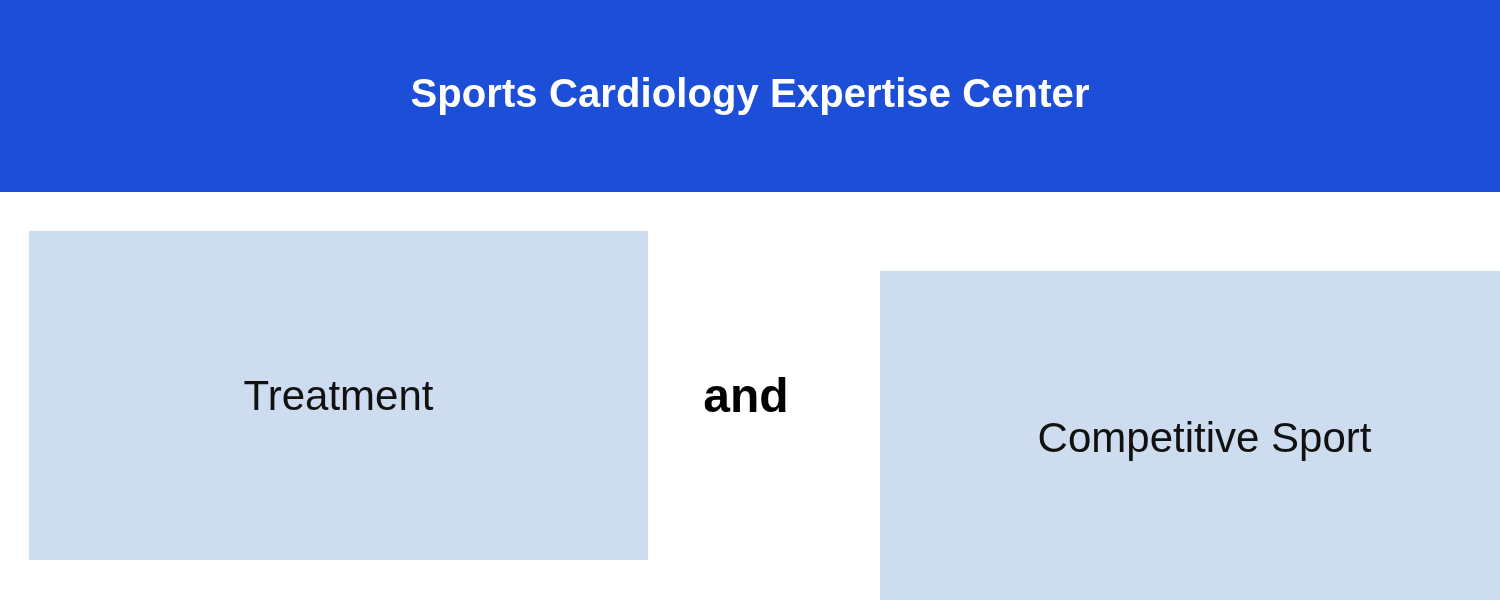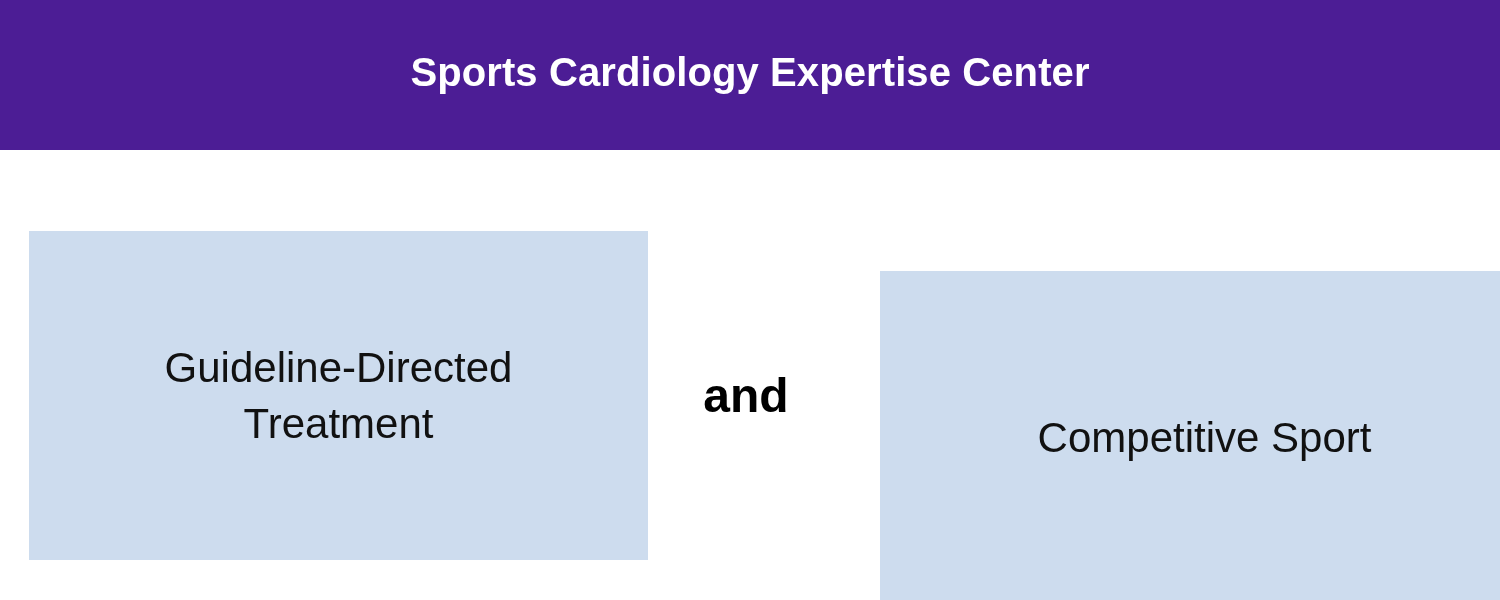--- a/index.html
+++ b/index.html
@@ -21,22 +21,22 @@
     height: 600px;
     background: #ffffff;
   }
 
   
   .header-bar {
     position: absolute;
     left: 0;
     top: 0;
     width: 1500px;
-    height: 150px;
-    background: #4c1d95;
+    height: 192px;
+    background: #1d4ed8;
     display: flex;
     align-items: center;
     justify-content: center;
     box-sizing: border-box;
     padding-bottom: 6px;
   }
   .header-title {
     color: #ffffff;
     font-family: "Liberation Sans", sans-serif;
     font-size: 40px;
@@ -122,21 +122,20 @@
 <div class="slide">
 
   <div class="header-bar">
     <div class="header-title">Sports Cardiology Expertise Center</div>
   </div>
 
   <div class="content-row">
 
     <div class="concept-box box-left">
       <div class="box-text">
-        <span class="tline">Guideline-Directed</span>
         <span class="tline">Treatment</span>
       </div>
     </div>
 
     <div class="connector">
       <span class="connector-label">and</span>
     </div>
 
     <div class="concept-box box-right">
       <div class="box-text">

